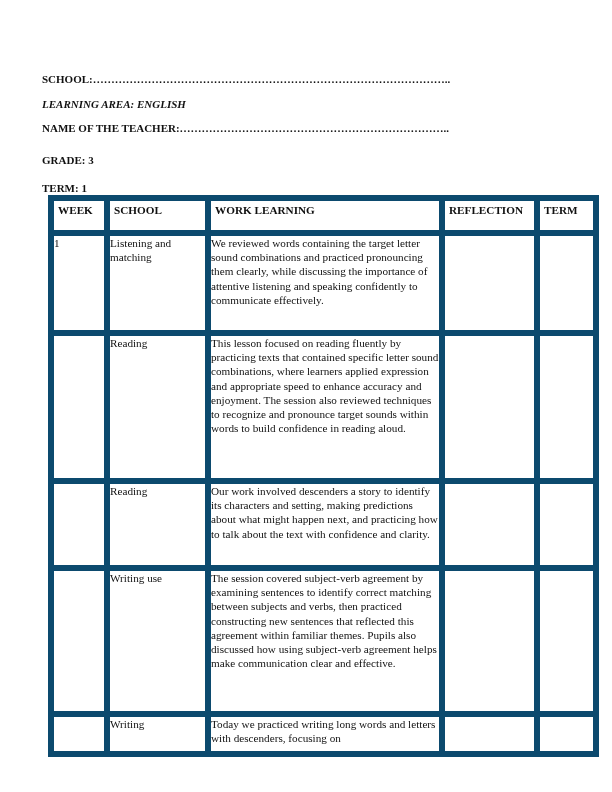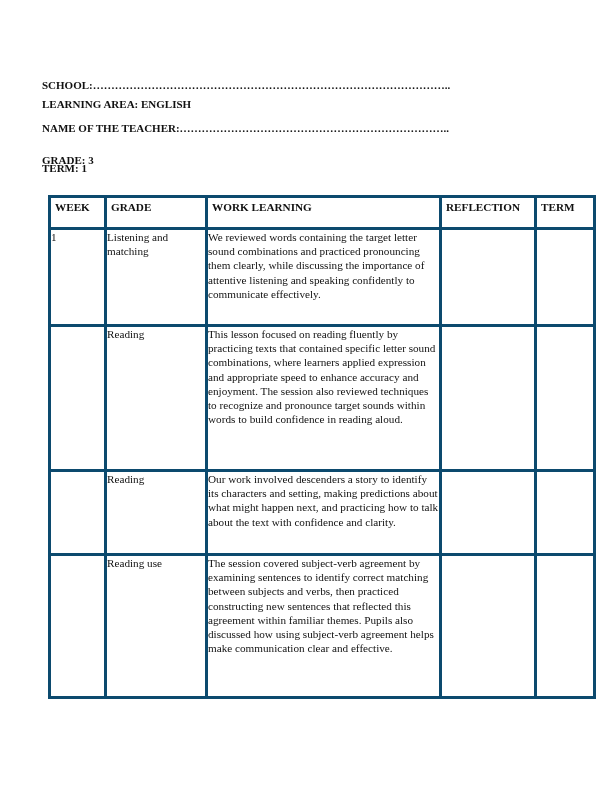--- a/index.html
+++ b/index.html
@@ -16,38 +16,38 @@
       color: #111111;
     }
     .header-line {
       position: absolute;
       left: 42px;
       font-size: 11px;
       font-weight: bold;
       white-space: nowrap;
       letter-spacing: 0;
     }
-    #l-school  { top: 79px; }
-    #l-area    { top: 98px; }
+    #l-school  { top: 73px; }
+    #l-area    { top: 98px; font-style: italic; }
     #l-teacher { top: 122px; text-align: center; }
     #l-grade   { top: 154px; }
-    #l-term    { top: 162px; }
+    #l-term    { top: 182px; }
 
     table.record {
       position: absolute;
       left: 48px;
       top: 195px;
       width: 545px;
       border-collapse: collapse;
       table-layout: fixed;
       font-size: 11.2px;
       line-height: 14.2px;
     }
     table.record td, table.record th {
-      border: 3px solid #0c4a6e;
+      border: 6px solid #0c4a6e;
       vertical-align: top;
       padding: 0;
       text-align: left;
     }
     table.record th {
       font-weight: bold;
       height: 27px;
       padding: 2px 4px 0 4px;
       font-size: 11.2px;
     }
@@ -80,21 +80,21 @@
   <colgroup>
     <col class="c-week">
       <col class="c-strand">
       <col class="c-work">
       <col class="c-refl">
       <col class="c-sign">
   </colgroup>
   <thead>
     <tr>
       <th>WEEK</th>
-      <th>GRADE</th>
+      <th>SCHOOL</th>
       <th>WORK LEARNING</th>
       <th>REFLECTION</th>
       <th>TERM</th>
     </tr>
   </thead>
   <tbody>
     <tr class="r1">
       <td class="week">1</td>
       <td class="strand">Listening and matching</td>
       <td class="work">We reviewed words containing the target letter sound combinations and practiced pronouncing them clearly, while discussing the importance of attentive listening and speaking confidently to communicate effectively.</td>
@@ -110,19 +110,26 @@
     </tr>
     <tr class="r3">
       <td class="week"></td>
       <td class="strand">Reading</td>
       <td class="work">Our work involved descenders a story to identify its characters and setting, making predictions about what might happen next, and practicing how to talk about the text with confidence and clarity.</td>
       <td></td>
       <td></td>
     </tr>
     <tr class="r4">
       <td class="week"></td>
-      <td class="strand">Reading use</td>
+      <td class="strand">Writing use</td>
       <td class="work">The session covered subject-verb agreement by examining sentences to identify correct matching between subjects and verbs, then practiced constructing new sentences that reflected this agreement within familiar themes. Pupils also discussed how using subject-verb agreement helps make communication clear and effective.</td>
+      <td></td>
+      <td></td>
+    </tr>
+    <tr class="r5">
+      <td class="week"></td>
+      <td class="strand">Writing</td>
+      <td class="work">Today we practiced writing long words and letters with descenders, focusing on</td>
       <td></td>
       <td></td>
     </tr>
   </tbody>
 </table>
 
 </body></html>

